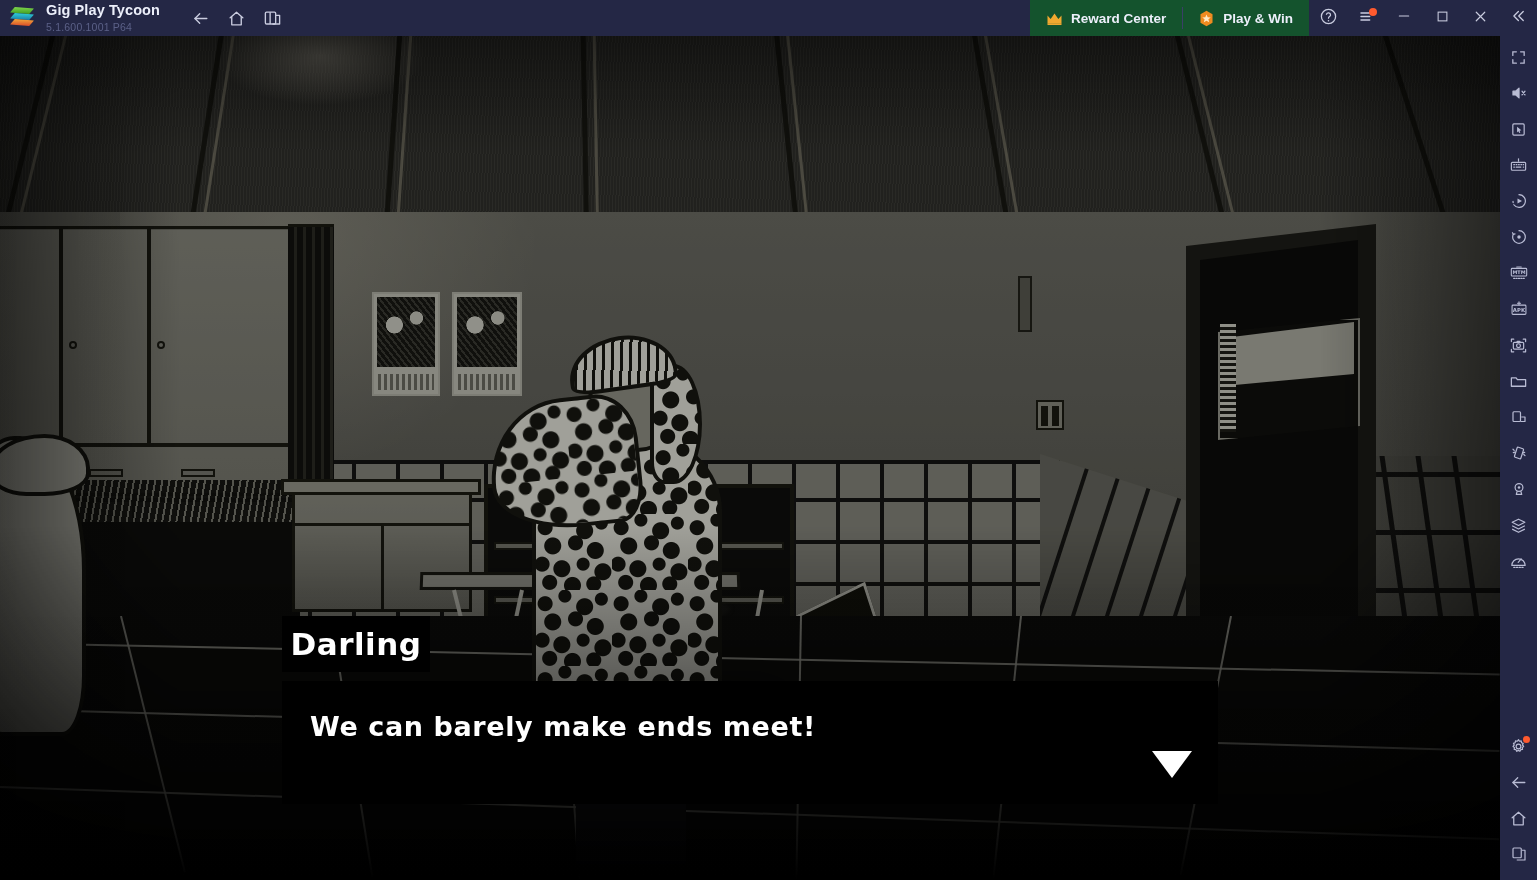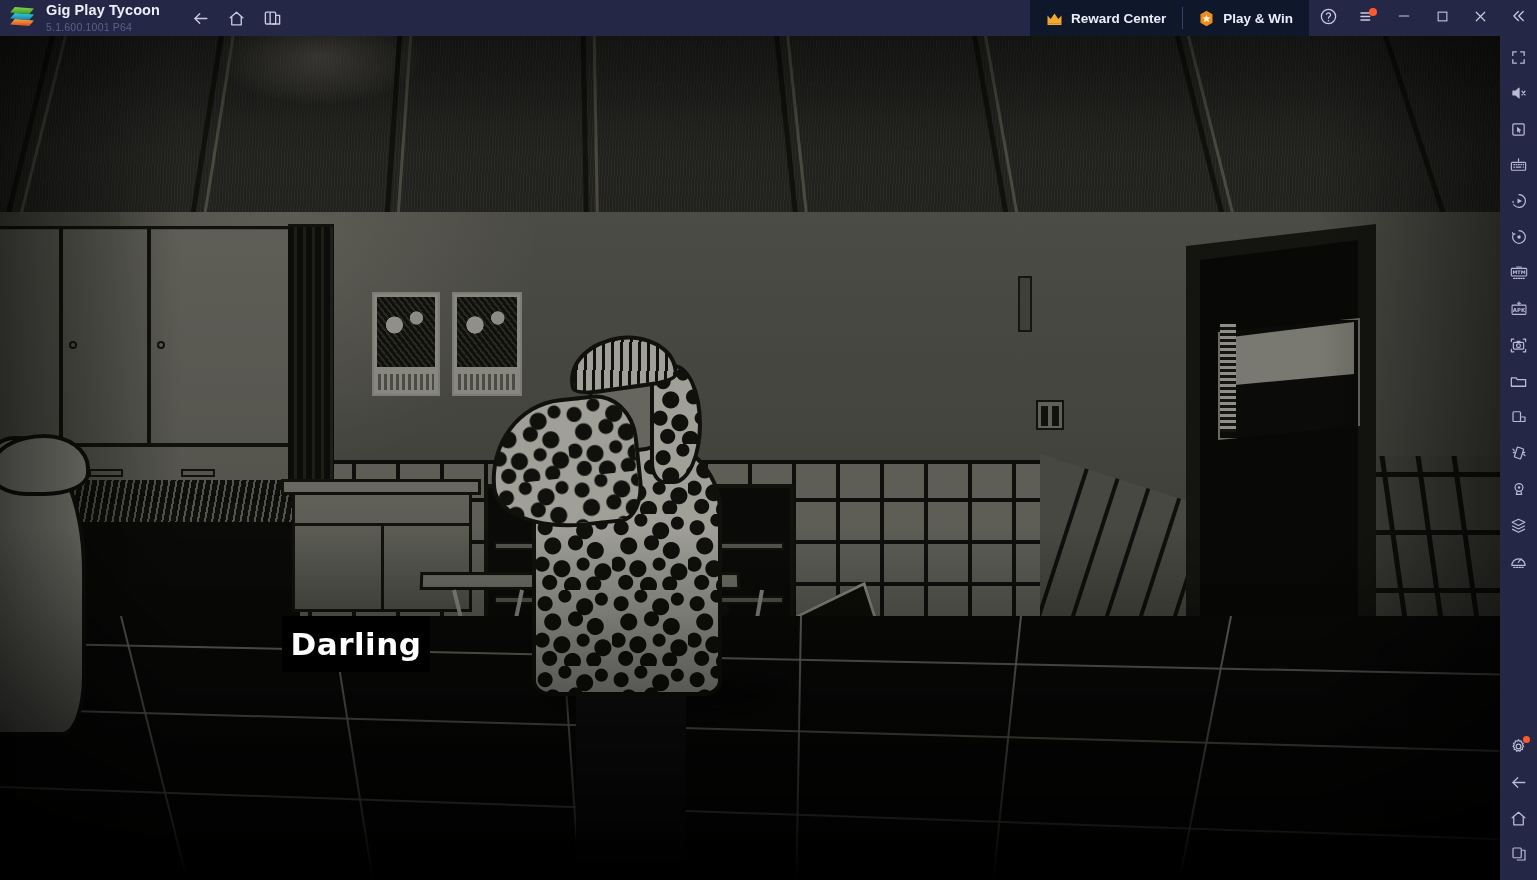--- a/index.html
+++ b/index.html
@@ -38,21 +38,21 @@
     width:36px; height:36px; display:flex; align-items:center; justify-content:center;
     cursor:pointer;
   }
   .tb-navbtn svg{ display:block; }
 
   .tb-spacer{ flex:1 1 auto; }
 
   .tb-right{ display:flex; align-items:stretch; }
   .promo-btn{
     display:flex; align-items:center; gap:8px;
-    padding:0 16px; background:#0f172a; cursor:pointer;
+    padding:0 16px; background:#14532d; cursor:pointer;
     position:relative;
     justify-content:space-between;
   }
   .promo-btn + .promo-btn::before{
     content:""; position:absolute; left:0; top:7px; bottom:7px; width:1px; background:#3a3f68;
   }
   .promo-label{ color:#eceffa; font-size:13.5px; font-weight:bold; white-space:nowrap; }
 
   .crown{ width:17px; height:13px; position:relative; flex:0 0 auto; }
   .crown svg{ display:block; }
@@ -666,20 +666,24 @@
       </div>
 
       <div class="scene-dim"></div>
       <div class="vignette"></div>
     </div>
 
     <div class="speaker-box">
       <span class="speaker-name">Darling</span>
     </div>
 
+    <div class="dialog-box">
+      <div class="dialog-text">We can barely make ends meet!</div>
+      <div class="advance-tri"></div>
+    </div>
   </div>
 
   <div class="sidebar">
     <div class="sb-top">
 
       <div class="sb-item">
         <span>
           <svg width="17" height="17" viewBox="0 0 24 24" fill="none" stroke="#b9bcd4" stroke-width="1.8" stroke-linecap="round">
             <path d="M4 9V4h5"></path>
               <path d="M20 9V4h-5"></path>

